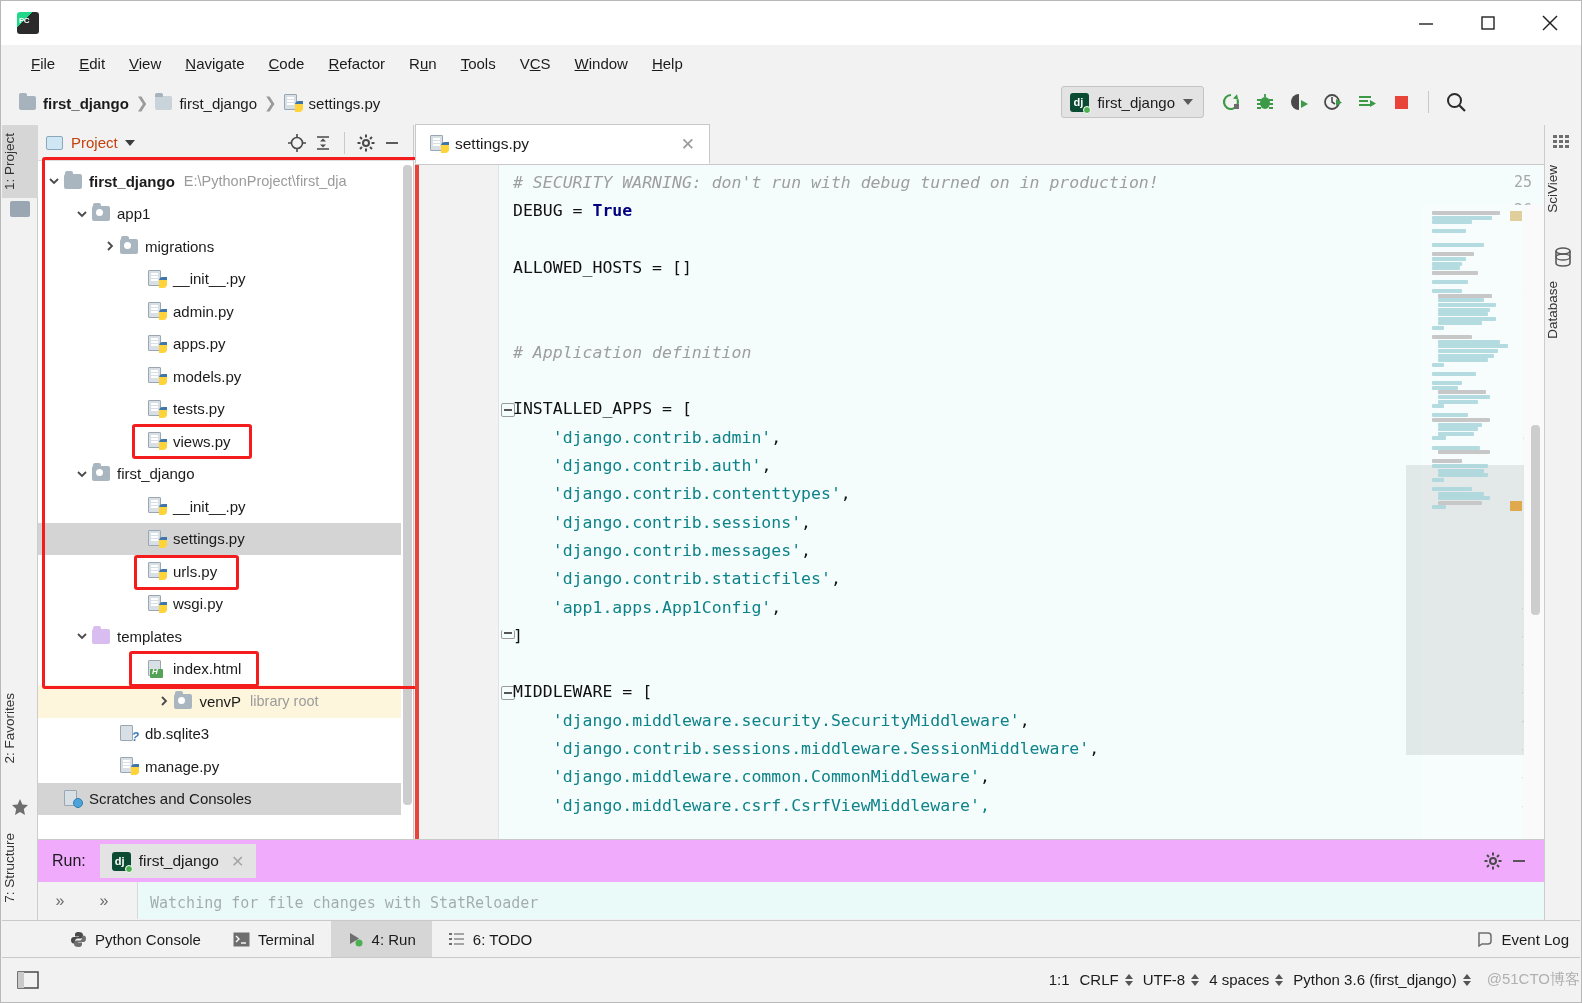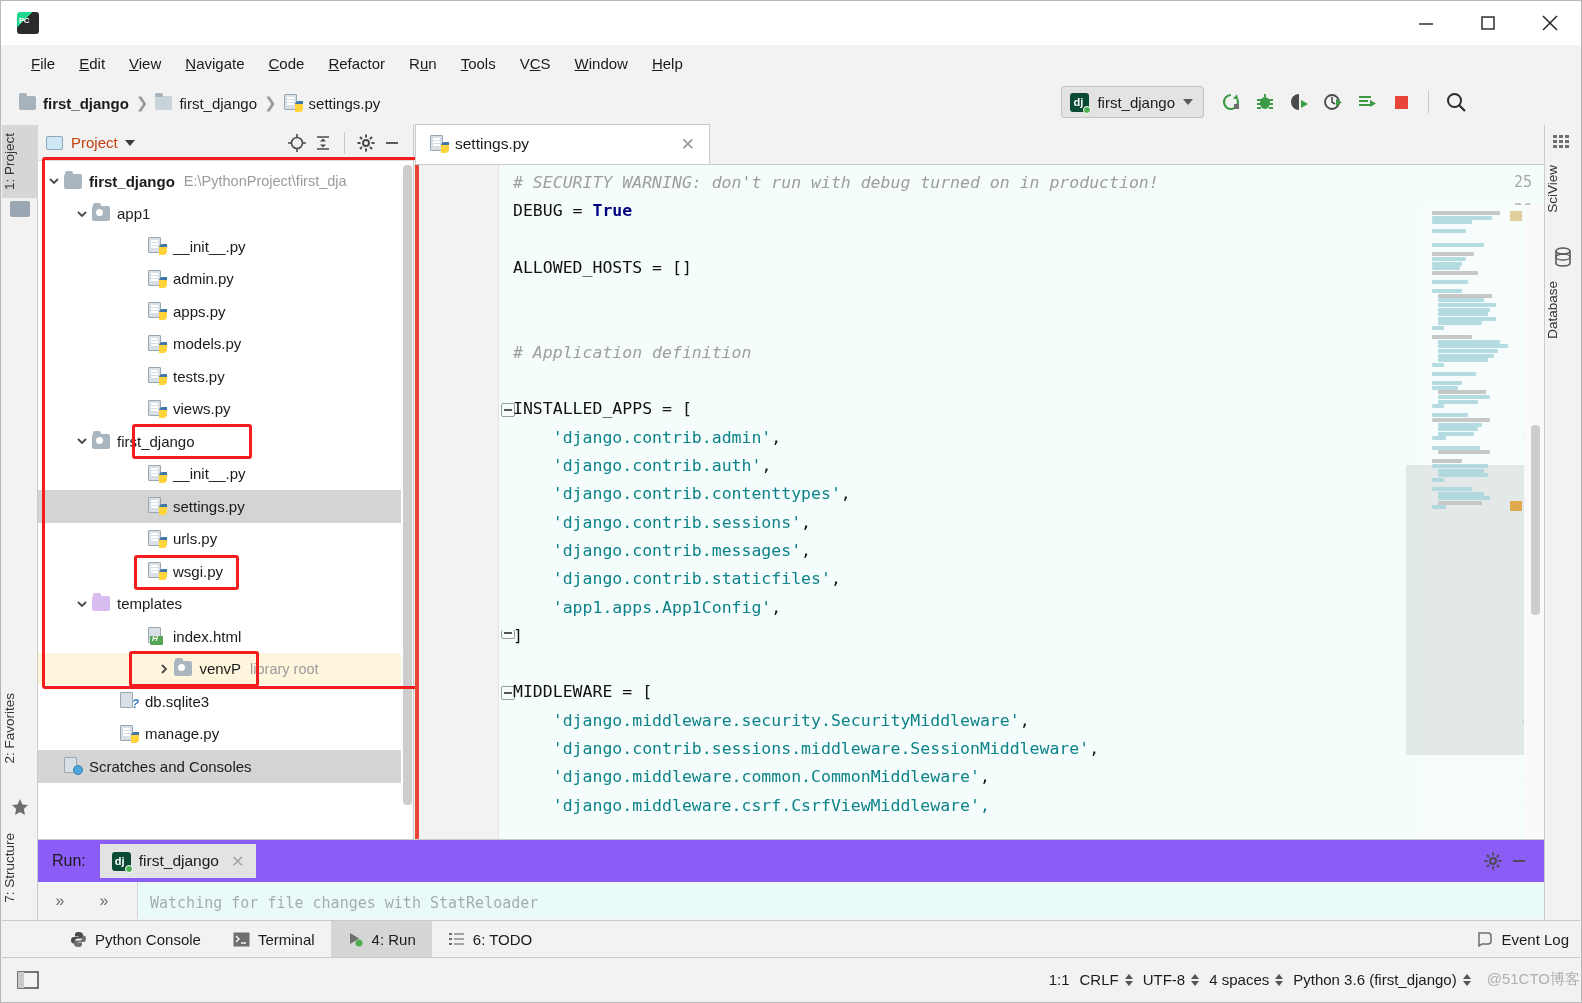--- a/index.html
+++ b/index.html
@@ -178,21 +178,21 @@
   .escroll{position:absolute;right:0;top:40px;width:20px;bottom:0;background:#fafafa;}
   .escroll .th{position:absolute;right:4px;top:220px;width:9px;height:190px;
       background:#cdcdcd;border-radius:4px;}
 
   
   .rstrip{position:absolute;right:1px;top:124px;width:36px;bottom:73px;
       background:#f2f2f2;border-left:1px solid #ccc;}
 
   
   .runpanel{position:absolute;left:37px;right:37px;top:838px;height:80px;
-      background:#8b5cf6;border-top:1px solid #c9c9c9;}
+      background:#f0abfc;border-top:1px solid #c9c9c9;}
   .rhead{height:42px;display:flex;align-items:center;padding-left:14px;}
   .rlabel{font-size:16px;color:#1b1b1b;margin-right:14px;}
   .rtab{display:flex;align-items:center;height:34px;background:#e3e3e3;
       padding:0 12px;font-size:15.5px;color:#1b1b1b;}
   .rtab .x{margin-left:12px;color:#a5a5a5;font-size:16px;}
   .rhead .sp{flex:1;}
   .rbody{position:absolute;left:0;top:42px;right:0;bottom:0;background:#eafaf8;}
   .rgut{position:absolute;left:0;top:0;width:100px;bottom:0;background:#f2f2f2;
       border-right:1px solid #d8d8d8;display:flex;align-items:center;}
   .chv{width:44px;text-align:center;font-size:16px;color:#6a6a6a;}
@@ -408,20 +408,30 @@
         </div>
         <div class="trow">
           <span style="width:34px;flex:none"></span>
           <span class="arrow">
             <svg width="12" height="12" viewBox="0 0 12 12">
               <path d="M2 4l4 4 4-4" fill="none" stroke="#4a4a4a" stroke-width="1.8"></path>
             </svg>
           </span>
           <span class="fIc mod"></span>
           <span class="">app1</span>
+        </div>
+        <div class="trow">
+          <span style="width:62px;flex:none"></span>
+          <span class="arrow">
+            <svg width="12" height="12" viewBox="0 0 12 12">
+              <path d="M4 2l4 4-4 4" fill="none" stroke="#4a4a4a" stroke-width="1.8"></path>
+            </svg>
+          </span>
+          <span class="fIc mod"></span>
+          <span class="">migrations</span>
         </div>
         <div class="trow">
           <span style="width:90px;flex:none"></span>
           <span class="arrow"></span>
           <span class="pyIc">
             <i class="pg"></i>
             <i class="b"></i>
             <i class="y"></i>
           </span>
           <span class="">__init__.py</span>

